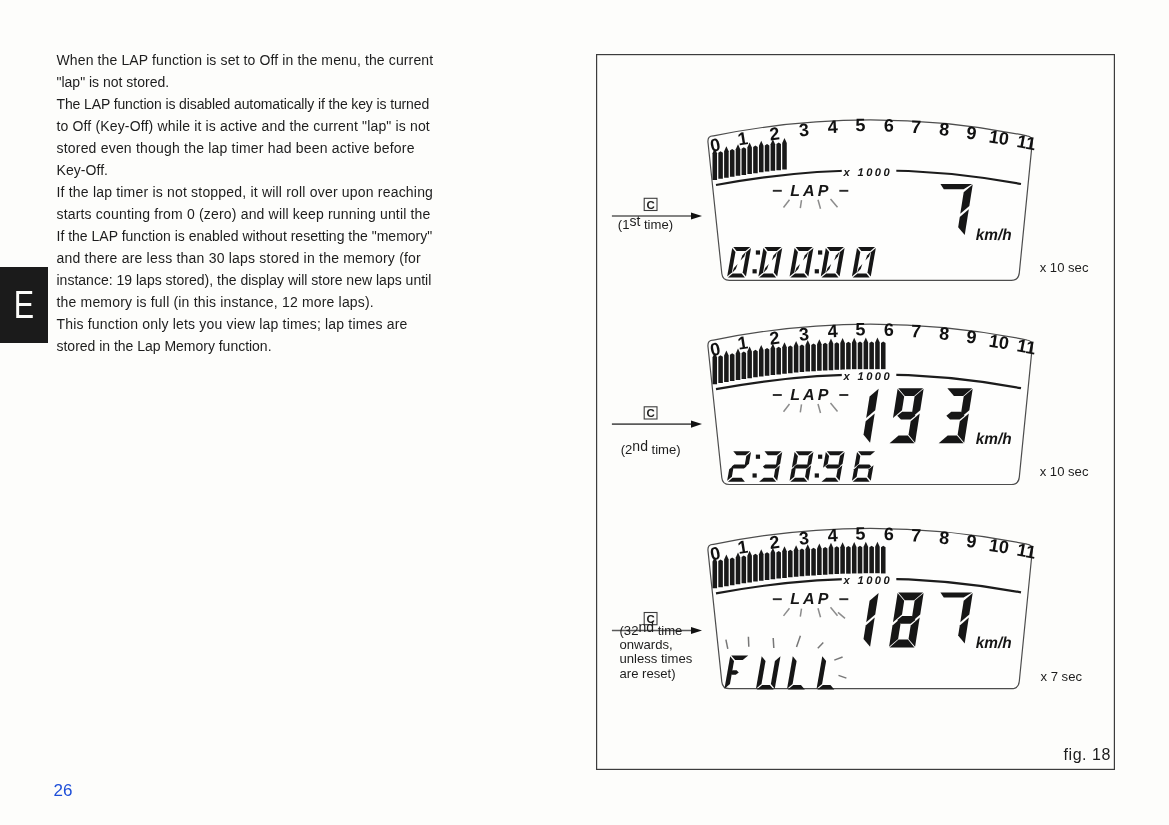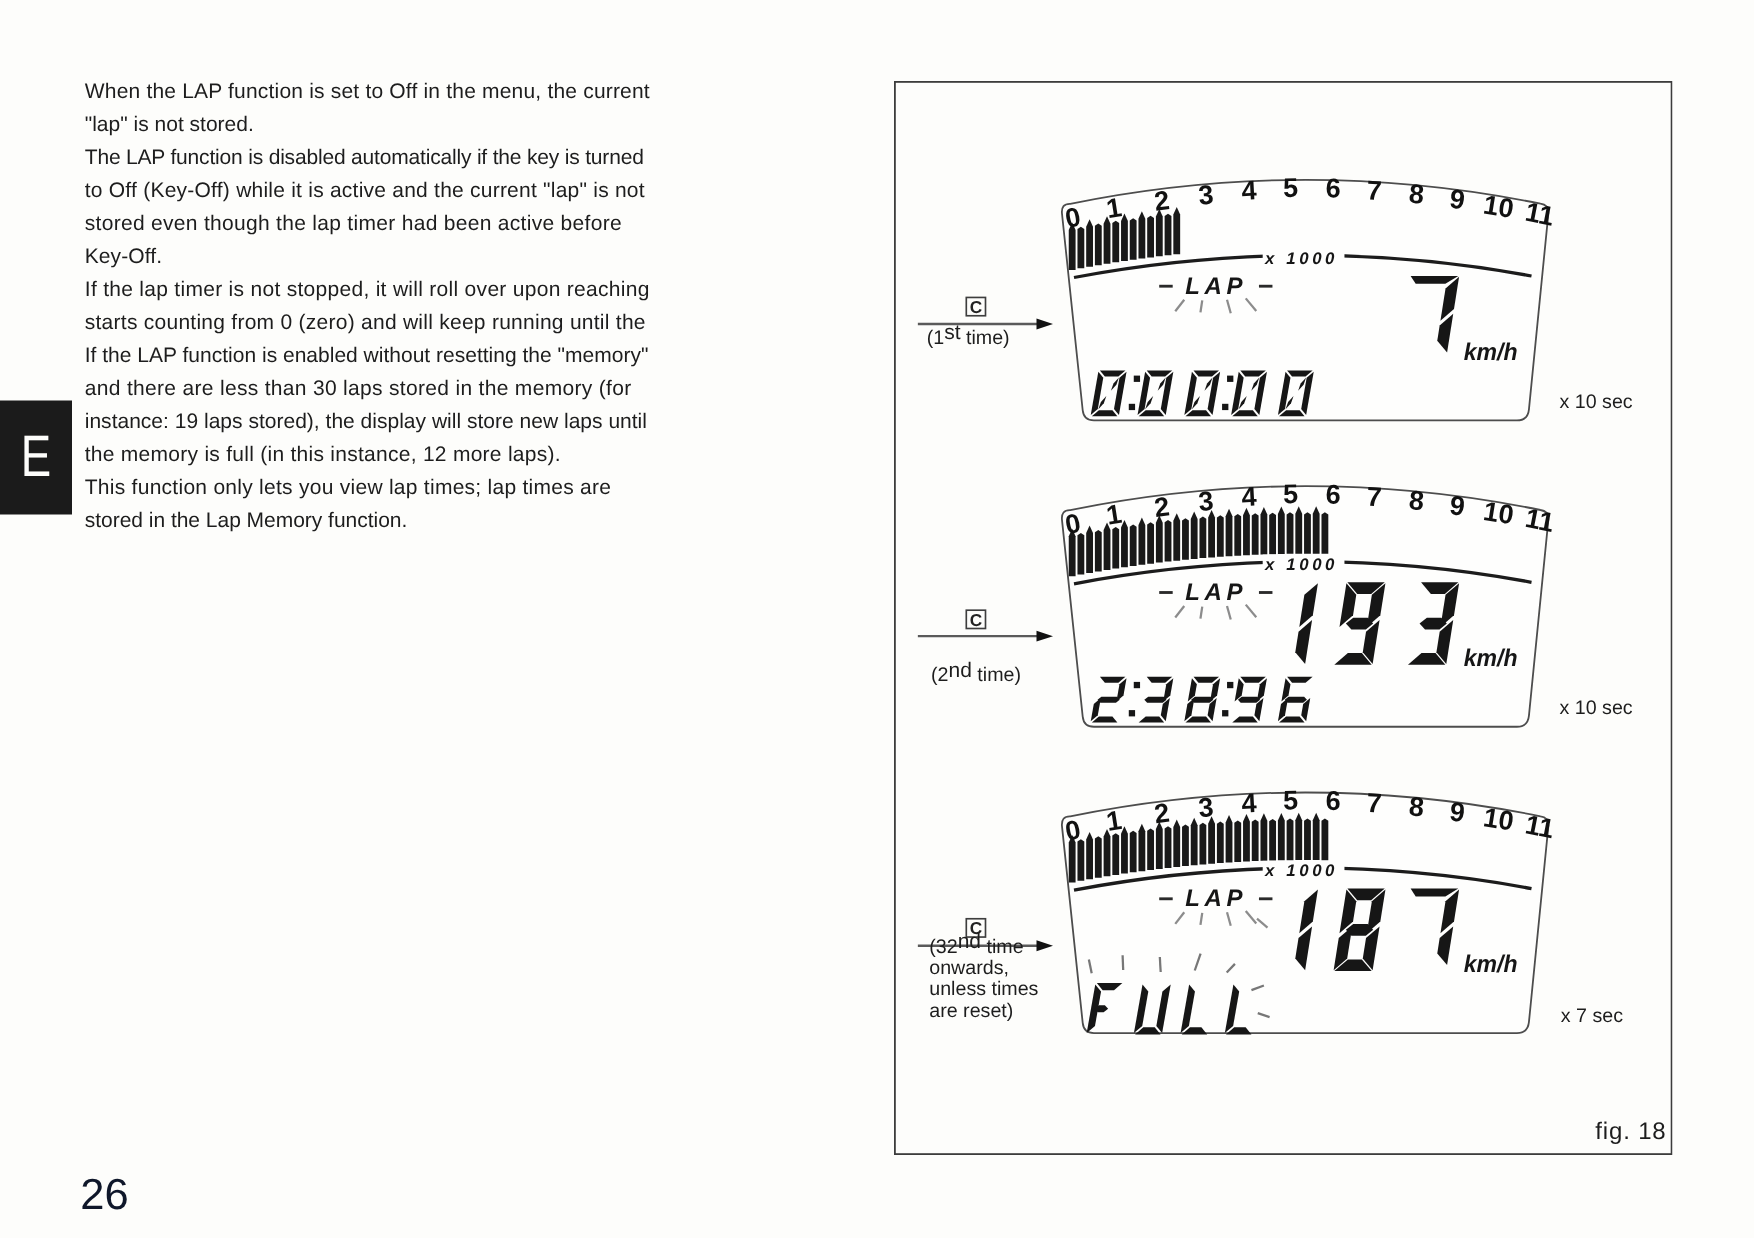--- a/index.html
+++ b/index.html
@@ -1,21 +1,21 @@
 <!DOCTYPE html>
 <html><head><meta charset="utf-8">
 <style>
 html,body{margin:0;padding:0;}
 body{width:1169px;height:825px;position:relative;background:#fdfdfb;font-family:"Liberation Sans",sans-serif;overflow:hidden;}
 .bodytext{position:absolute;left:56.5px;top:48.5px;font-size:14px;color:#1d1d1d;}
 .tl{height:22.07px;line-height:22.07px;white-space:nowrap;}
 .etab{position:absolute;left:0;top:267px;width:48px;height:75.5px;background:#1b1b1b;color:#fdfdfb;
   display:flex;align-items:center;justify-content:center;font-size:39px;}
 .etab span{display:inline-block;transform:scaleX(0.78);}
-.pagenum{position:absolute;left:53.5px;top:780.5px;font-size:29px;color:#0f172a;text-align:center;}
+.pagenum{position:absolute;left:53.5px;top:780.5px;font-size:17px;color:#1d4ed8;text-align:center;}
 .figbox{position:absolute;left:596px;top:54px;width:519px;height:716px;}
 .lbl{position:absolute;font-size:13.1px;color:#1d1d1d;line-height:14.2px;}
 .lbl sup{font-size:14px;vertical-align:baseline;position:relative;top:-3.4px;}
 .fig18{position:absolute;right:4px;top:692px;font-size:16px;letter-spacing:0.55px;color:#1d1d1d;}
 </style></head>
 <body>
 <div class="bodytext">
     <div class="tl" id="L0" style="letter-spacing:0.127px">When the LAP function is set to Off in the menu, the current</div>
     <div class="tl" id="L1" style="letter-spacing:0.000px">"lap" is not stored.</div>
     <div class="tl" id="L2" style="letter-spacing:-0.122px">The LAP function is disabled automatically if the key is turned</div>

